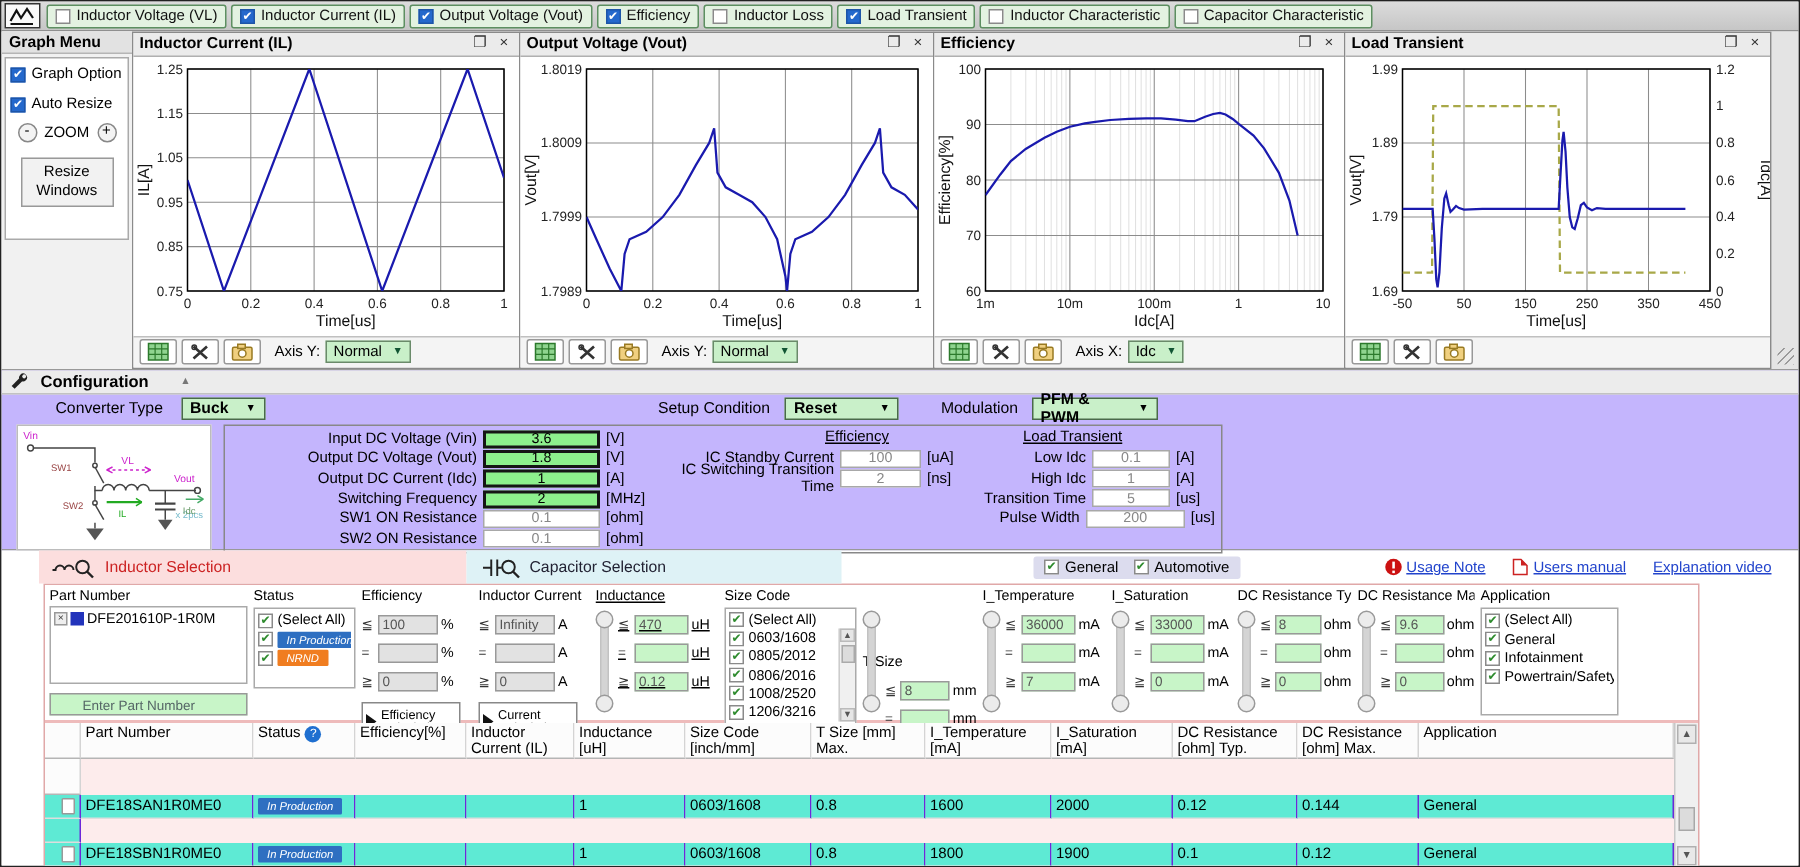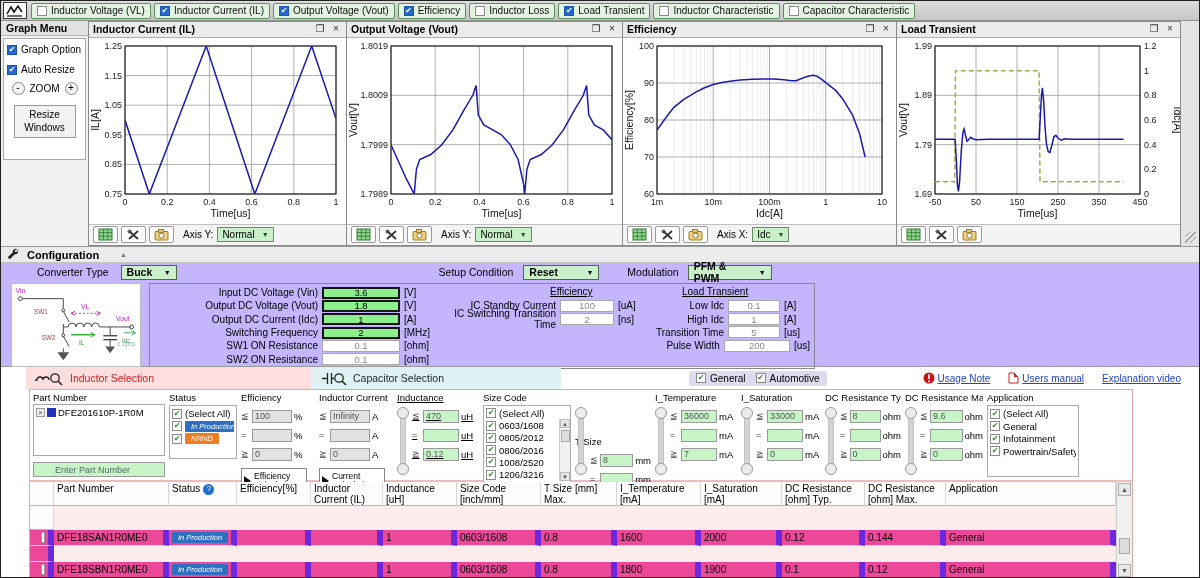--- a/index.html
+++ b/index.html
@@ -93,21 +93,21 @@
   .kn.t{top:0}.kn.b{bottom:0}
   .miniscroll{position:absolute;right:0;top:13px;bottom:1px;width:11px;background:#f0f0f0;border-left:1px solid #ccc;display:flex;flex-direction:column;justify-content:space-between;align-items:center}
   .msarr{font-size:6px;color:#555;width:10px;height:9px;background:#e6e6e6;border:1px solid #bbb;display:flex;align-items:center;justify-content:center}
   .msthumb{position:absolute;left:1px;top:11px;width:9px;height:12px;background:#dcdcdc;border:1px solid #aaa}
 
   
   .tablewrap{position:relative;height:96px;background:#fdecec}
   .rtable{position:absolute;left:0;top:0;right:16px;bottom:0;background:#fdecec;overflow:hidden}
   .trow{display:grid;grid-template-columns:24px 115px 68px 74px 72px 74px 84px 76px 84px 81px 83px 81px 1fr}
   .hcell{font-size:10px;background:#fcfcfc;border-right:1px solid #d4d4d4;border-bottom:1px solid #b5b5b5;padding:1px 3px;line-height:1.1;height:24px;overflow:hidden;display:flex;align-items:flex-start;gap:3px}
-  .tcell{font-size:10px;border-right:6px solid #6d28d9;border-bottom:1px solid #ddd;padding:1px 3px;height:16px;display:flex;align-items:center;overflow:hidden;white-space:nowrap;background:#ec4899}
+  .tcell{font-size:10px;border-right:1px solid #6d28d9;border-bottom:1px solid #ddd;padding:1px 3px;height:16px;display:flex;align-items:center;overflow:hidden;white-space:nowrap;background:#5eead4}
   .docicon{width:9px;height:11px;border:1px solid #999;background:#fff;border-radius:1px;margin-left:8px}
   .qicon{width:11px;height:11px;border-radius:50%;background:#1f6fd0;color:#fff;font-size:8px;display:inline-flex;align-items:center;justify-content:center;flex:0 0 11px;margin-top:1px}
   .vscroll{position:absolute;right:0;top:0;bottom:0;width:16px;background:#f0f0f0;border-left:1px solid #c8c8c8}
   .sarr{position:absolute;left:1px;width:13px;height:13px;background:#e8e8e8;border:1px solid #b0b0b0;font-size:7px;display:flex;align-items:center;justify-content:center;color:#555}
   .sarr.up{top:1px}.sarr.dn{bottom:1px}
   .sthumb{position:absolute;left:2px;width:11px;height:16px;top:56px;background:#dcdcdc;border:1px solid #a8a8a8}
 </style>
 </head>
 <body>
 

